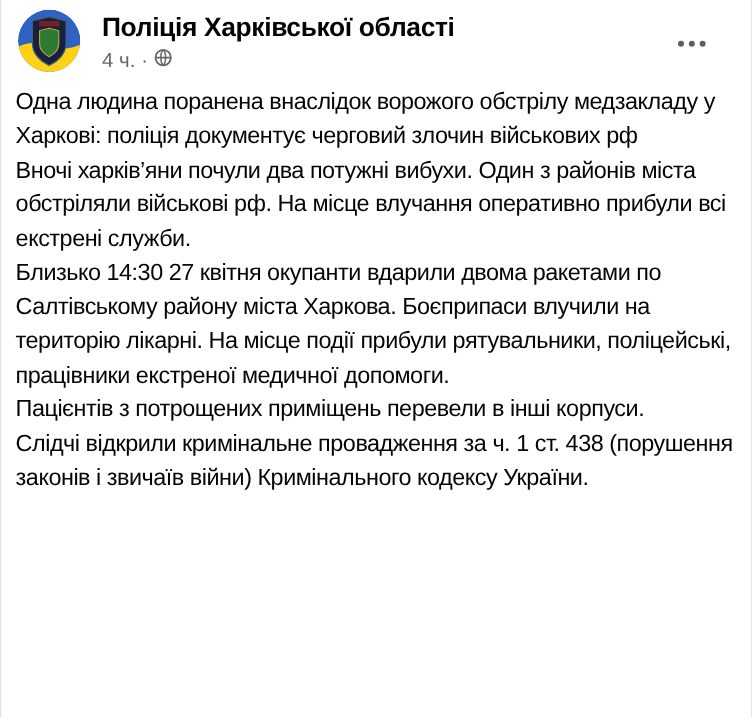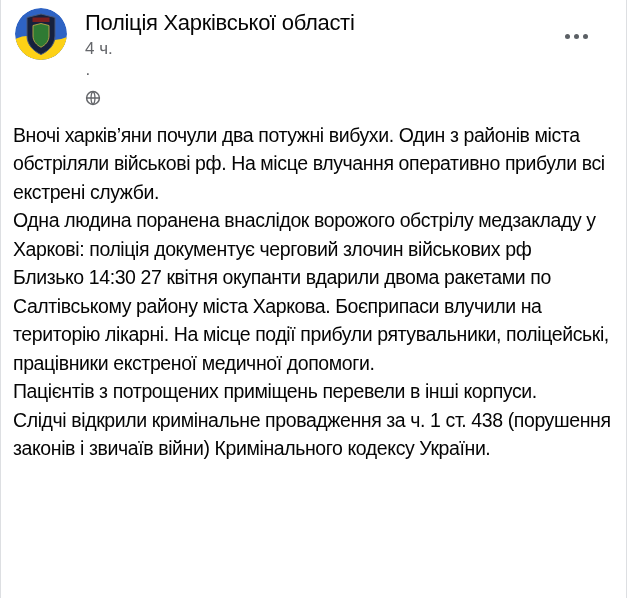--- a/index.html
+++ b/index.html
@@ -25,27 +25,27 @@
     display:flex;align-items:flex-start;
     padding:8px 14px 0 14px;
   }
   .avatar-wrap{
     width:52px;height:52px;border-radius:50%;overflow:hidden;
     flex:0 0 auto;cursor:pointer;
   }
   .avatar-wrap svg{display:block;}
   .header-info{margin-left:18px;flex:1 1 auto;min-width:0;}
   .page-name{
-    font-size:22px;font-weight:400;color:var(--text);
+    font-size:22px;font-weight:700;color:var(--text);
     letter-spacing:-0.3px;line-height:26px;margin-top:2px;
     cursor:pointer;white-space:nowrap;
   }
   .meta-row{
-    margin-top:3px;display:flex;align-items:flex-start;gap:5px;
-    font-size:17px;color:var(--muted);line-height:20px;flex-direction:column;
+    margin-top:3px;display:flex;align-items:flex-end;gap:5px;
+    font-size:17px;color:var(--muted);line-height:20px;
   }
   .meta-time{cursor:pointer;}
   .meta-sep{color:var(--muted);}
   .globe{display:inline-block;margin-top:1px;}
   .menu-btn{
     flex:0 0 auto;display:flex;align-items:center;justify-content:center;
     width:40px;height:32px;margin-top:12px;margin-right:16px;
     border-radius:16px;cursor:pointer;gap:4px;
   }
   .menu-btn .dot{
@@ -102,21 +102,21 @@
     <div class="menu-btn" title="Actions for this post">
       <span class="dot"></span>
       <span class="dot"></span>
       <span class="dot"></span>
     </div>
 
   </div>
 
   <div class="post-body">
     <div>
+        <div class="post-line">Одна людина поранена внаслідок ворожого обстрілу медзакладу у Харкові: поліція документує черговий злочин військових рф</div>
         <div class="post-line">Вночі харків’яни почули два потужні вибухи. Один з районів міста обстріляли військові рф. На місце влучання оперативно прибули всі екстрені служби.</div>
-        <div class="post-line">Одна людина поранена внаслідок ворожого обстрілу медзакладу у Харкові: поліція документує черговий злочин військових рф</div>
         <div class="post-line">Близько 14:30 27 квітня окупанти вдарили двома ракетами по Салтівському району міста Харкова. Боєприпаси влучили на територію лікарні. На місце події прибули рятувальники, поліцейські, працівники екстреної медичної допомоги.</div>
         <div class="post-line">Пацієнтів з потрощених приміщень перевели в інші корпуси.</div>
         <div class="post-line">Слідчі відкрили кримінальне провадження за ч. 1 ст. 438 (порушення законів і звичаїв війни) Кримінального кодексу України.</div>
       </div>
   </div>
 
 </div>
 
 </body></html>

